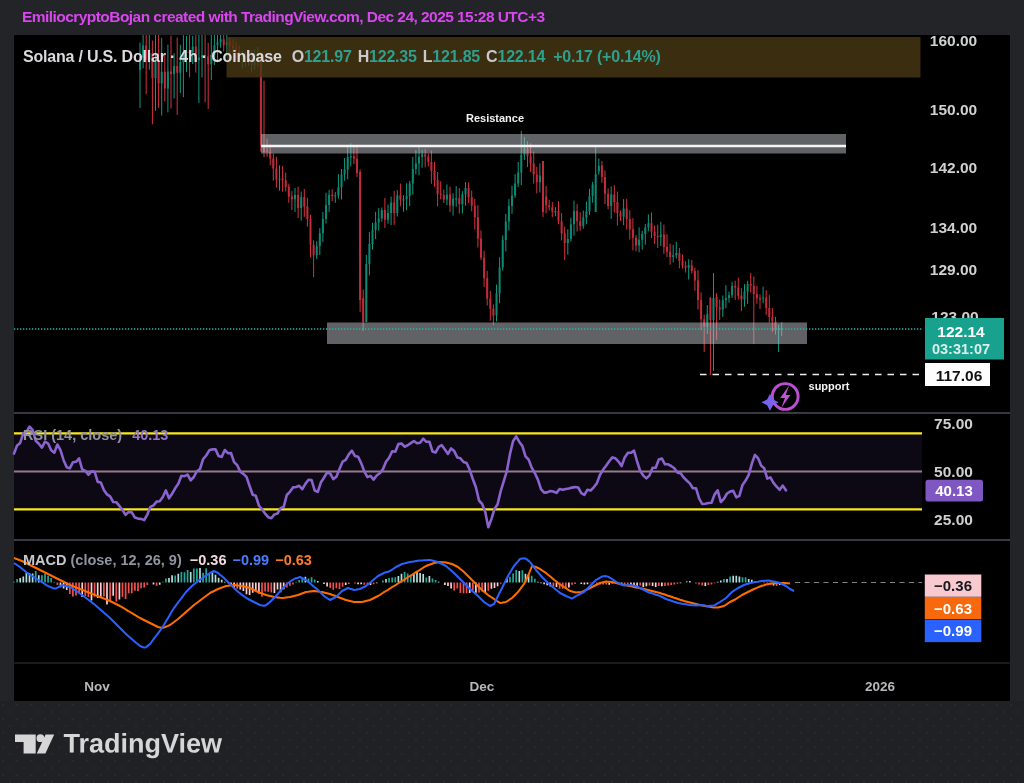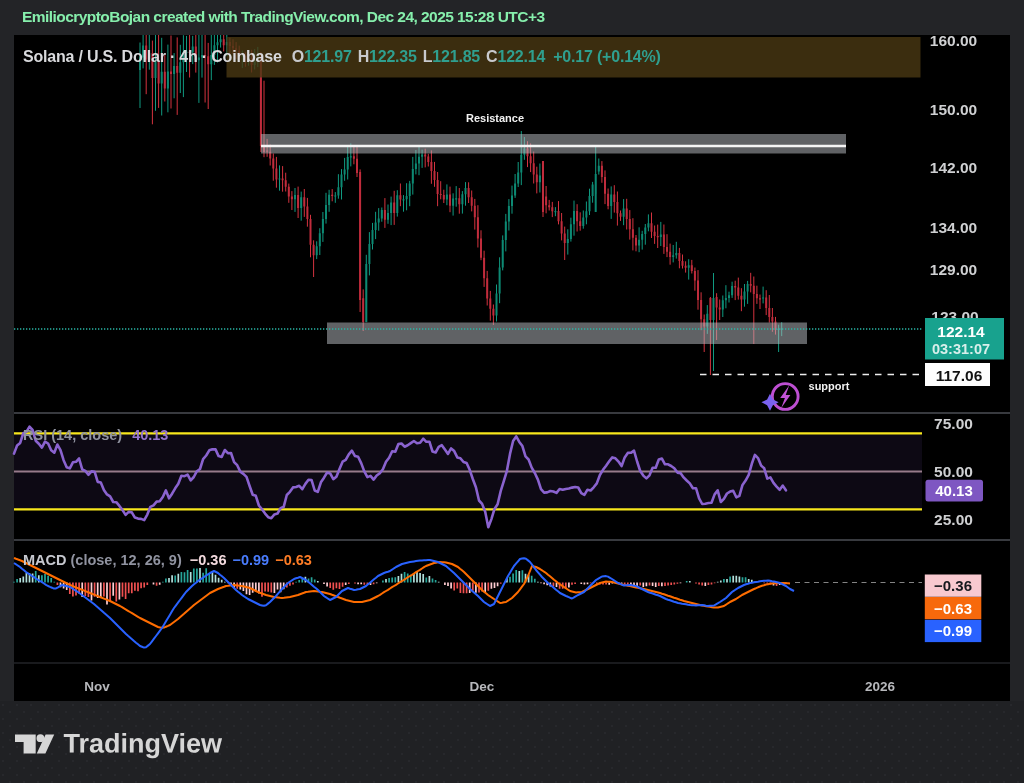--- a/index.html
+++ b/index.html
@@ -1,19 +1,19 @@
 <!DOCTYPE html>
 <html><head><meta charset="utf-8"><style>
 html,body{margin:0;padding:0;width:1024px;height:783px;overflow:hidden;background:#212227;font-family:"Liberation Sans",sans-serif;}
 #frame{position:absolute;inset:0;background:#232427;}
 #footer{position:absolute;left:0;top:701px;width:1024px;height:82px;background:#202124;
 background-image:radial-gradient(circle,#27282c 0.9px,transparent 1.2px),radial-gradient(circle,#27282c 0.9px,transparent 1.2px);
 background-size:14px 14px,14px 14px;background-position:3px 4px,10px 11px;}
 #topbar{position:absolute;left:0;top:0;width:1024px;height:35px;background:#232427;}
-#topbar span{position:absolute;left:22px;top:8px;will-change:transform;font-size:15.5px;font-weight:700;color:#86efac;letter-spacing:-0.55px;}
+#topbar span{position:absolute;left:22px;top:8px;will-change:transform;font-size:15.5px;font-weight:700;color:#d946ef;letter-spacing:-0.55px;}
 #chart{position:absolute;left:0;top:0;}
 #chartText{position:absolute;left:0;top:0;will-change:transform;}
 #tvlogo{position:absolute;left:15px;top:725.5px;width:260px;height:34px;will-change:transform;}
 </style></head><body>
 <div id="frame"></div>
 <div id="topbar">
     <span>EmiliocryptoBojan created with TradingView.com, Dec 24, 2025 15:28 UTC+3</span>
   </div>
 <div id="footer"></div>
 <div id="chart"><svg width="1024" height="783" viewBox="0 0 1024 783" font-family="Liberation Sans, sans-serif">

